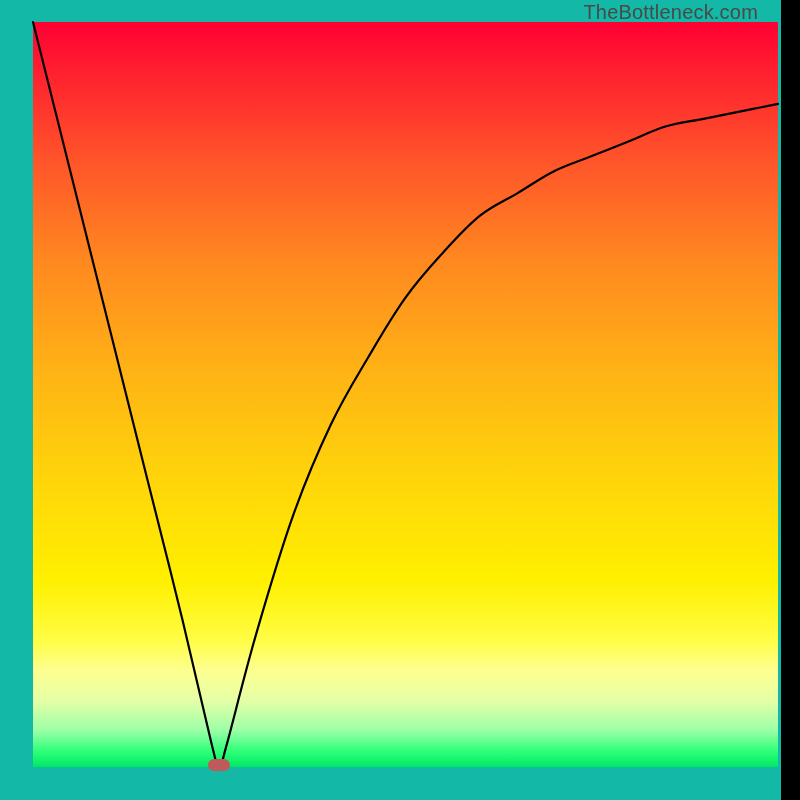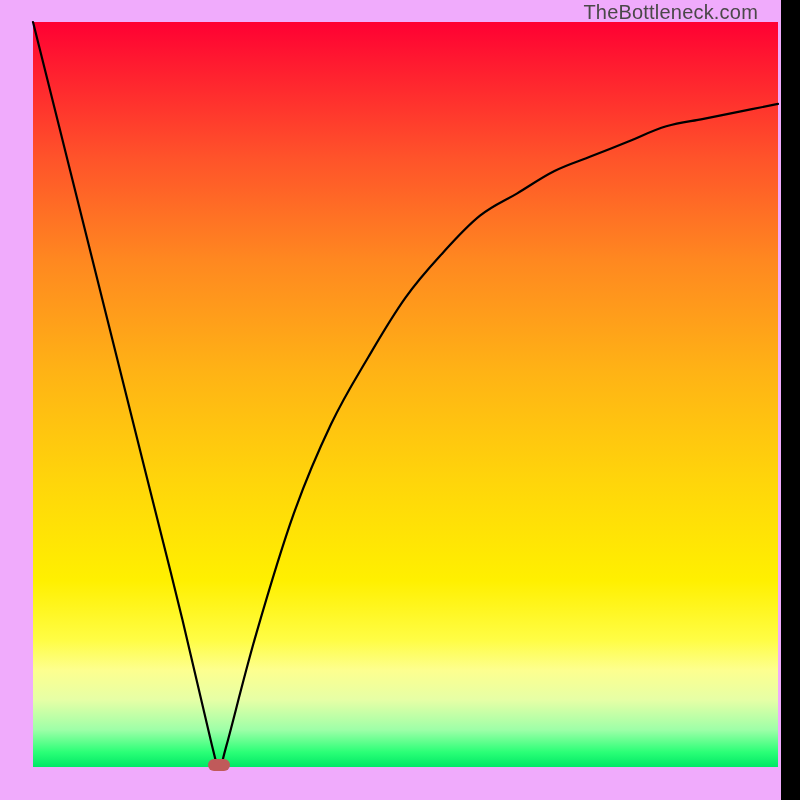--- a/index.html
+++ b/index.html
@@ -8,21 +8,21 @@
     width: 800px;
     height: 800px;
     overflow: hidden;
     background: #000;
     font-family: Arial, Helvetica, sans-serif;
   }
   .frame {
     position: relative;
     width: 781px;
     height: 800px;
-    background: #f0abfc;
+    background: #14b8a6;
   }
   .plot {
     position: absolute;
     left: 33px;
     top: 22px;
     width: 745px;
     height: 745px;
     
     background: linear-gradient(
       to bottom,

